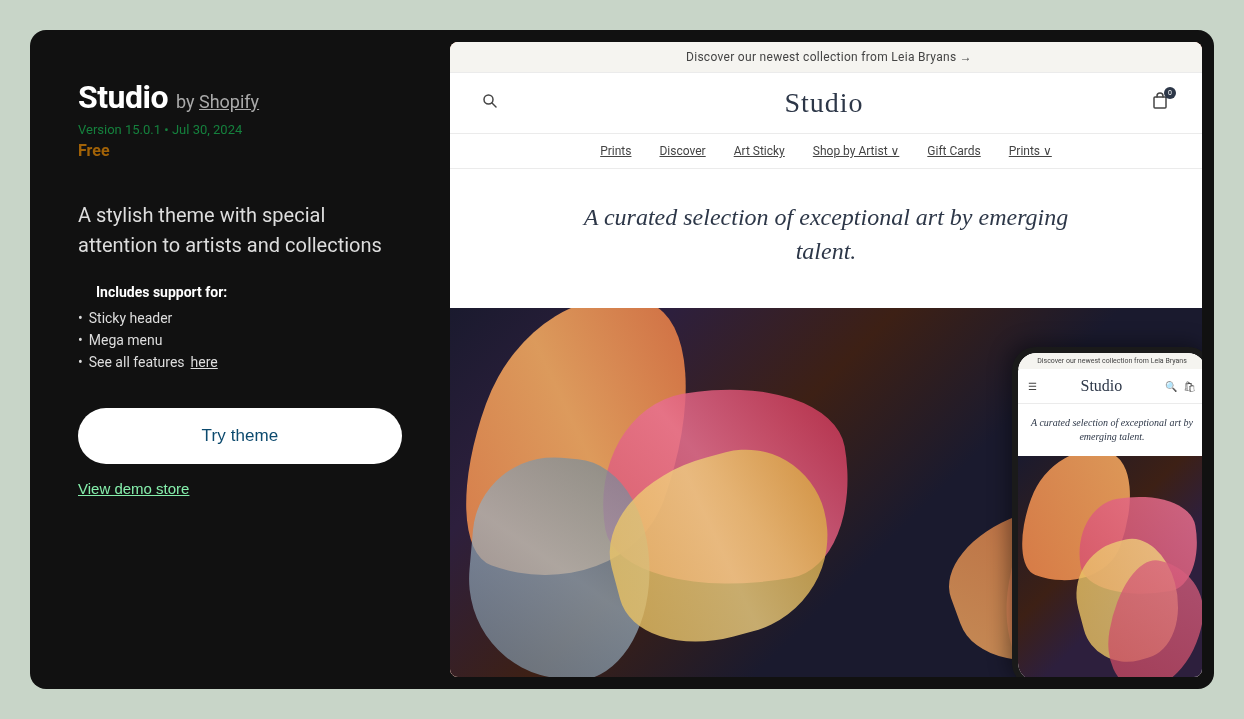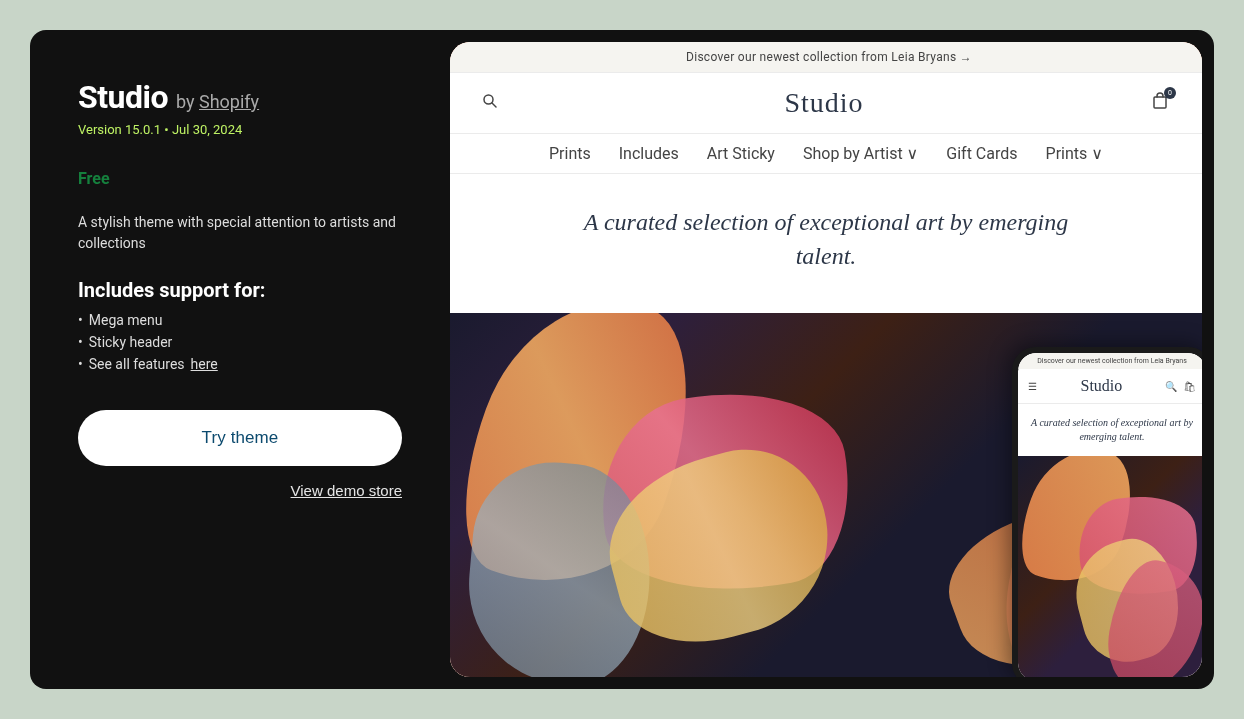--- a/index.html
+++ b/index.html
@@ -54,43 +54,44 @@
       color: #aaaaaa;
     }
 
     .by-shopify a {
       color: #aaaaaa;
       text-decoration: underline;
     }
 
     .version-info {
       font-size: 13px;
-      color: #bef264;
-      margin-bottom: 32px;
+      color: #15803d;
+      margin-bottom: 4px;
     }
 
     .price-tag {
       font-size: 16px;
       font-weight: 700;
-      color: #15803d;
-      margin-bottom: 24px;
+      color: #a16207;
+      margin-bottom: 40px;
     }
 
     .theme-description {
-      font-size: 14px;
+      font-size: 20px;
       color: #dddddd;
       line-height: 1.5;
       margin-bottom: 24px;
     }
 
     .includes-label {
-      font-size: 20px;
+      font-size: 14px;
       font-weight: 700;
       color: #ffffff;
       margin-bottom: 10px;
+      margin-left: 18px;
     }
 
     .features-list {
       list-style: none;
       margin-bottom: 32px;
     }
 
     .features-list li {
       font-size: 14px;
       color: #dddddd;
@@ -117,35 +118,35 @@
       border: none;
       border-radius: 50px;
       font-size: 17px;
       font-weight: 500;
       cursor: pointer;
       margin-bottom: 16px;
       letter-spacing: 0.1px;
     }
 
     .view-demo-link {
-      text-align: right;
+      text-align: left;
       font-size: 15px;
-      color: #e5e5e5;
+      color: #86efac;
       text-decoration: underline;
       cursor: pointer;
       background: none;
       border: none;
       width: 100%;
     }
 
     
     .right-panel {
       flex: 1;
       background: #c2410c;
-      border-radius: 20px;
+      border-radius: 8px;
       margin: 12px 12px 12px 0;
       overflow: hidden;
       position: relative;
       display: flex;
       flex-direction: column;
     }
 
     
     .desktop-preview {
       flex: 1;
@@ -214,26 +215,27 @@
     .store-nav {
       display: flex;
       align-items: center;
       justify-content: center;
       gap: 28px;
       padding: 10px 32px;
       border-bottom: 1px solid #ebebeb;
     }
 
     .nav-item {
-      font-size: 16px;
+      font-size: 12px;
       color: #444;
       cursor: pointer;
       display: flex;
       align-items: center;
       gap: 3px;
+      text-decoration: underline;
     }
 
     .hero-section {
       padding: 32px 32px 20px;
       text-align: center;
       background: #ffffff;
     }
 
     .hero-headline {
       font-size: 24px;
@@ -472,22 +474,22 @@
       <span class="by-shopify">
         <span>by</span>
         <a href="#">Shopify</a>
       </span>
     </div>
     <div class="version-info">Version 15.0.1 • Jul 30, 2024</div>
     <div class="price-tag">Free</div>
     <div class="theme-description">A stylish theme with special attention to artists and collections</div>
     <div class="includes-label">Includes support for:</div>
     <ul class="features-list">
+      <li>Sticky header</li>
       <li>Mega menu</li>
-      <li>Sticky header</li>
       <li>See all features <a href="#">here</a></li>
     </ul>
     <button class="try-theme-btn">Try theme</button>
     <button class="view-demo-link">View demo store</button>
   </div>
 
   <div class="right-panel">
     <div class="desktop-preview">
 
       <div class="announcement-bar">
@@ -506,21 +508,21 @@
           <svg width="20" height="20" viewBox="0 0 20 20" fill="none">
             <rect x="4" y="6" width="12" height="11" rx="1" stroke="#444" stroke-width="1.5"></rect>
             <path d="M7 6V5a3 3 0 016 0v1" stroke="#444" stroke-width="1.5" stroke-linecap="round"></path>
           </svg>
           <div class="cart-badge">0</div>
         </div>
       </div>
 
       <div class="store-nav">
         <span class="nav-item">Prints</span>
-        <span class="nav-item">Includes</span>
+        <span class="nav-item">Discover</span>
         <span class="nav-item">Art Sticky</span>
         <span class="nav-item">Shop by Artist ∨</span>
         <span class="nav-item">Gift Cards</span>
         <span class="nav-item">Prints ∨</span>
       </div>
 
       <div class="hero-section">
         <div class="hero-headline">A curated selection of exceptional art by emerging talent.</div>
       </div>
 

